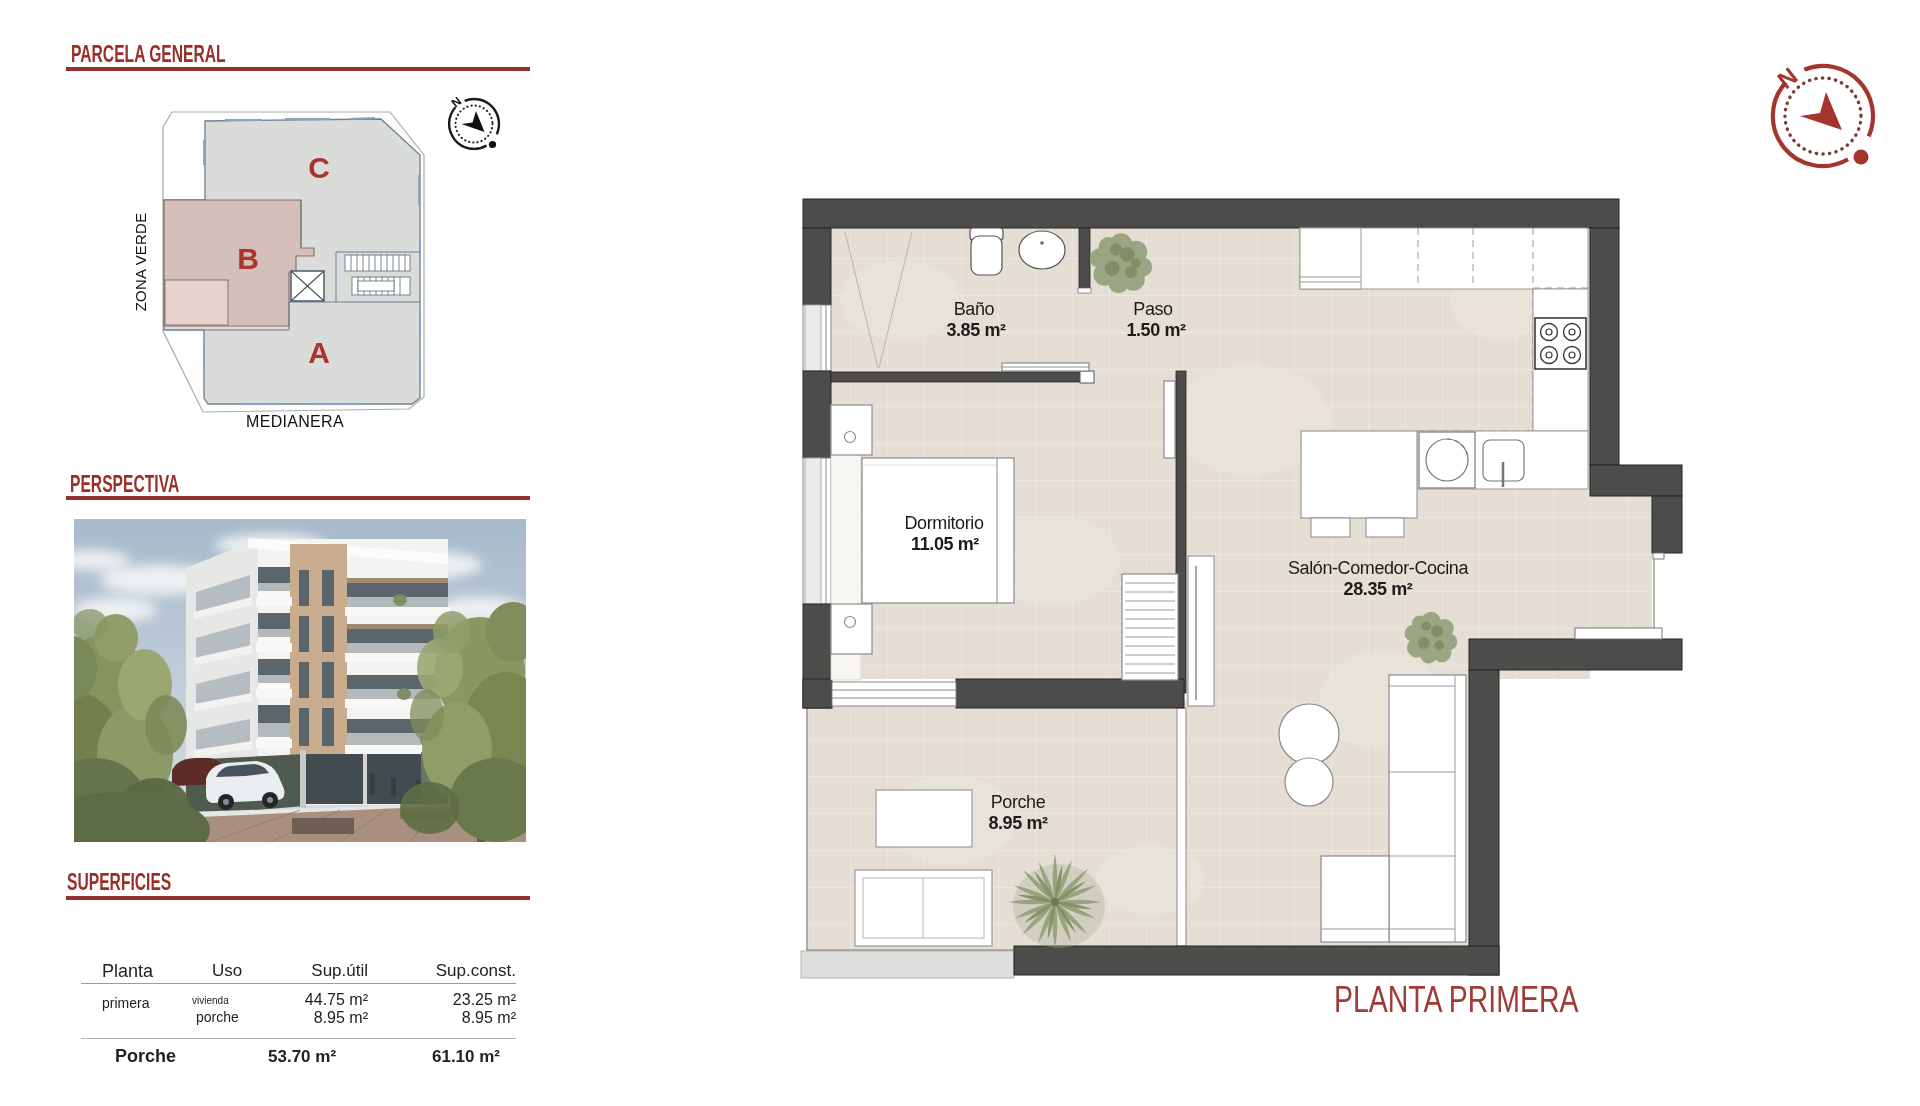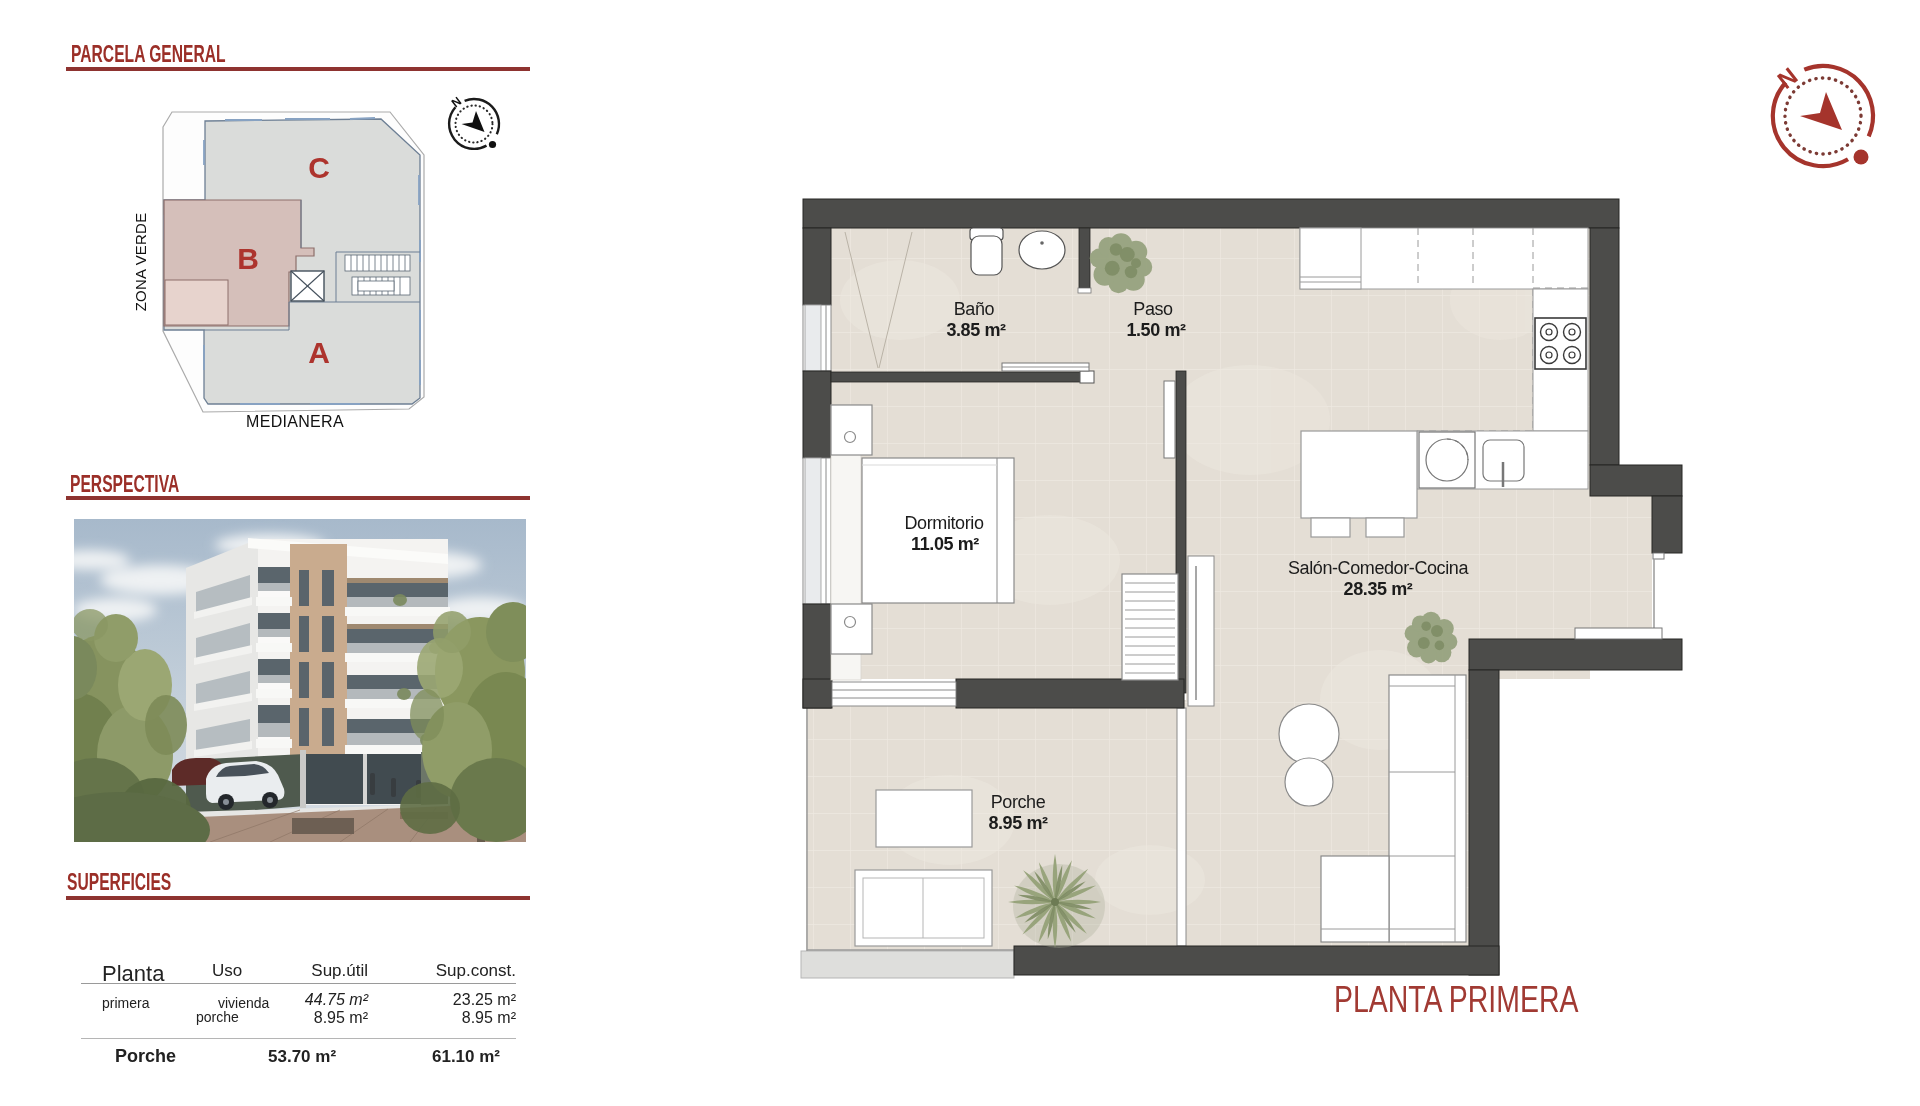--- a/index.html
+++ b/index.html
@@ -18,37 +18,37 @@
 <div class="rule" style="left:66px;top:67px;width:464px;"></div>
 
 <div class="hdg" style="left:70px;top:471px;">PERSPECTIVA</div>
 
 <div class="rule" style="left:66px;top:496px;width:464px;"></div>
 
 <div class="hdg" style="left:67px;top:869px;">SUPERFICIES</div>
 
 <div class="rule" style="left:66px;top:896px;width:464px;"></div>
 
-<div class="tcell" style="left:102px;top:961px;font-size:22px;">Planta</div>
+<div class="tcell" style="left:102px;top:961px;font-size:18px;">Planta</div>
 
 <div class="tcell" style="left:212px;top:961px;font-size:17px;">Uso</div>
 
 <div class="tcell" style="left:268px;top:961px;width:100px;text-align:right;font-size:17px;">Sup.útil</div>
 
 <div class="tcell" style="left:416px;top:961px;width:100px;text-align:right;font-size:17px;">Sup.const.</div>
 
 <div class="abs" style="left:81px;top:983px;width:435px;height:1px;background:#9a9a9a;"></div>
 
 <div class="tcell" style="left:102px;top:995px;font-size:14px;">primera</div>
 
-<div class="tcell" style="left:192px;top:995px;font-size:14px;margin-left:26px;">vivienda</div>
+<div class="tcell" style="left:192px;top:995px;font-size:10px;">vivienda</div>
 
 <div class="tcell" style="left:196px;top:1009px;font-size:14px;">porche</div>
 
-<div class="tcell" style="left:268px;top:991px;width:100px;text-align:right;font-size:16px;font-style:italic;">44.75 m²</div>
+<div class="tcell" style="left:268px;top:991px;width:100px;text-align:right;font-size:16px;">44.75 m²</div>
 
 <div class="tcell" style="left:268px;top:1009px;width:100px;text-align:right;font-size:16px;">8.95 m²</div>
 
 <div class="tcell" style="left:416px;top:991px;width:100px;text-align:right;font-size:16px;">23.25 m²</div>
 
 <div class="tcell" style="left:416px;top:1009px;width:100px;text-align:right;font-size:16px;">8.95 m²</div>
 
 <div class="abs" style="left:81px;top:1038px;width:435px;height:1px;background:#b5b5b5;"></div>
 
 <div class="tcell" style="left:115px;top:1046px;font-size:18px;font-weight:bold;">Porche</div>

